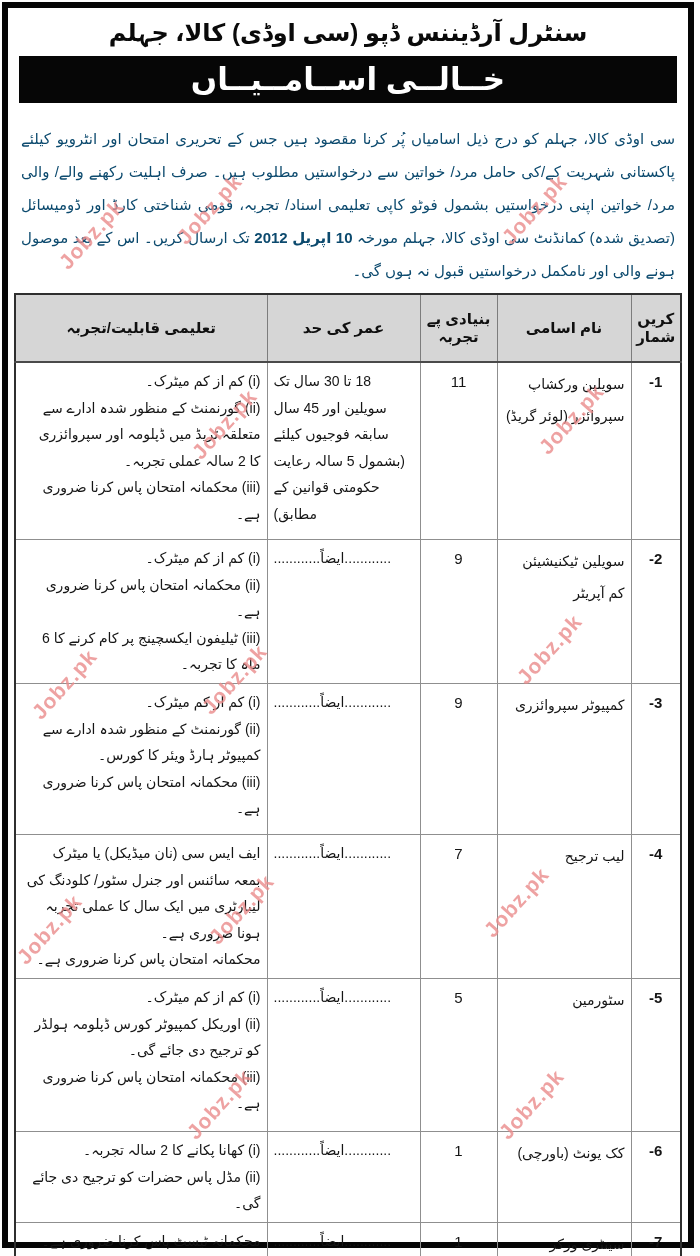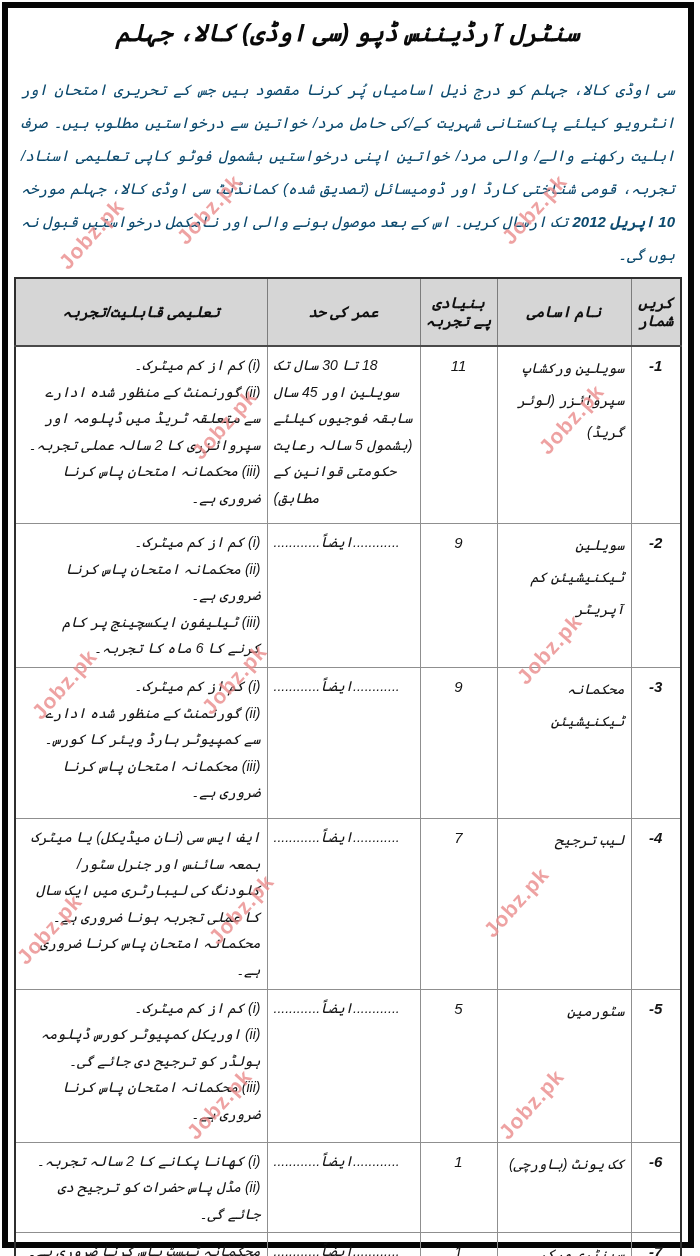--- a/index.html
+++ b/index.html
@@ -4,21 +4,21 @@
 <style>
   html,body{margin:0;padding:0;}
   body{
     width:700px;height:1256px;position:relative;overflow:hidden;
     background:#fefefe;
     font-family:"Liberation Sans","DejaVu Sans",sans-serif;
     color:#111;
   }
   .frame{
     position:absolute;left:2px;top:2px;width:692px;height:1246px;
-    box-sizing:border-box;border:6px solid #050505;background:#fff;font-style:italic;
+    box-sizing:border-box;border:6px solid #050505;background:#fff;
   }
   .ad-title{
     margin-top:4px;height:42px;line-height:42px;
     text-align:center;font-size:24px;font-weight:bold;direction:rtl;
     color:#0a0a0a;
   }
   .banner{
     margin:2px 11px 0;height:47px;background:#060606;
     display:flex;align-items:center;justify-content:center;
   }
@@ -61,20 +61,23 @@
     color:#ea8c8c;opacity:0.8;pointer-events:none;white-space:nowrap;
   }
 </style>
 </head>
 <body>
 
 <div class="frame">
 
   <div class="ad-title">سنٹرل آرڈیننس ڈپو (سی اوڈی) کالا، جہلم</div>
 
+  <div class="banner">
+    <span>خــالــی اســامــیــاں</span>
+  </div>
 
   <p class="para"><span>سی اوڈی کالا، جہلم کو درج ذیل اسامیاں پُر کرنا مقصود ہیں جس کے تحریری امتحان اور انٹرویو کیلئے پاکستانی شہریت کے/کی حامل مرد/ خواتین سے درخواستیں مطلوب ہیں۔ صرف اہلیت رکھنے والے/ والی مرد/ خواتین اپنی درخواستیں بشمول فوٹو کاپی تعلیمی اسناد/ تجربہ، قومی شناختی کارڈ اور ڈومیسائل (تصدیق شدہ) کمانڈنٹ سی اوڈی کالا، جہلم مورخہ </span><span class="b">10 اپریل 2012</span><span> تک ارسال کریں۔ اس کے بعد موصول ہونے والی اور نامکمل درخواستیں قبول نہ ہوں گی۔</span></p>
 
   <table class="vac">
     <colgroup>
       <col class="c-serial">
         <col class="c-name">
         <col class="c-scale">
         <col class="c-age">
         <col class="c-qual">
@@ -102,21 +105,21 @@
         <td class="serial">-2</td>
         <td class="name">سویلین ٹیکنیشیئن کم آپریٹر</td>
         <td class="scale">9</td>
         <td class="age">............ایضاً............</td>
         <td class="qual">(i) کم از کم میٹرک۔
 (ii) محکمانہ امتحان پاس کرنا ضروری ہے۔
 (iii) ٹیلیفون ایکسچینج پر کام کرنے کا 6 ماہ کا تجربہ۔</td>
       </tr>
       <tr class="r3">
         <td class="serial">-3</td>
-        <td class="name">محکمانہ ٹیکنیشیئن</td>
+        <td class="name">کمپیوٹر سپروائزری</td>
         <td class="scale">9</td>
         <td class="age">............ایضاً............</td>
         <td class="qual">(i) کم از کم میٹرک۔
 (ii) گورنمنٹ کے منظور شدہ ادارے سے کمپیوٹر ہارڈ ویئر کا کورس۔
 (iii) محکمانہ امتحان پاس کرنا ضروری ہے۔</td>
       </tr>
       <tr class="r4">
         <td class="serial">-4</td>
         <td class="name">لیب ترجیح</td>
         <td class="scale">7</td>

